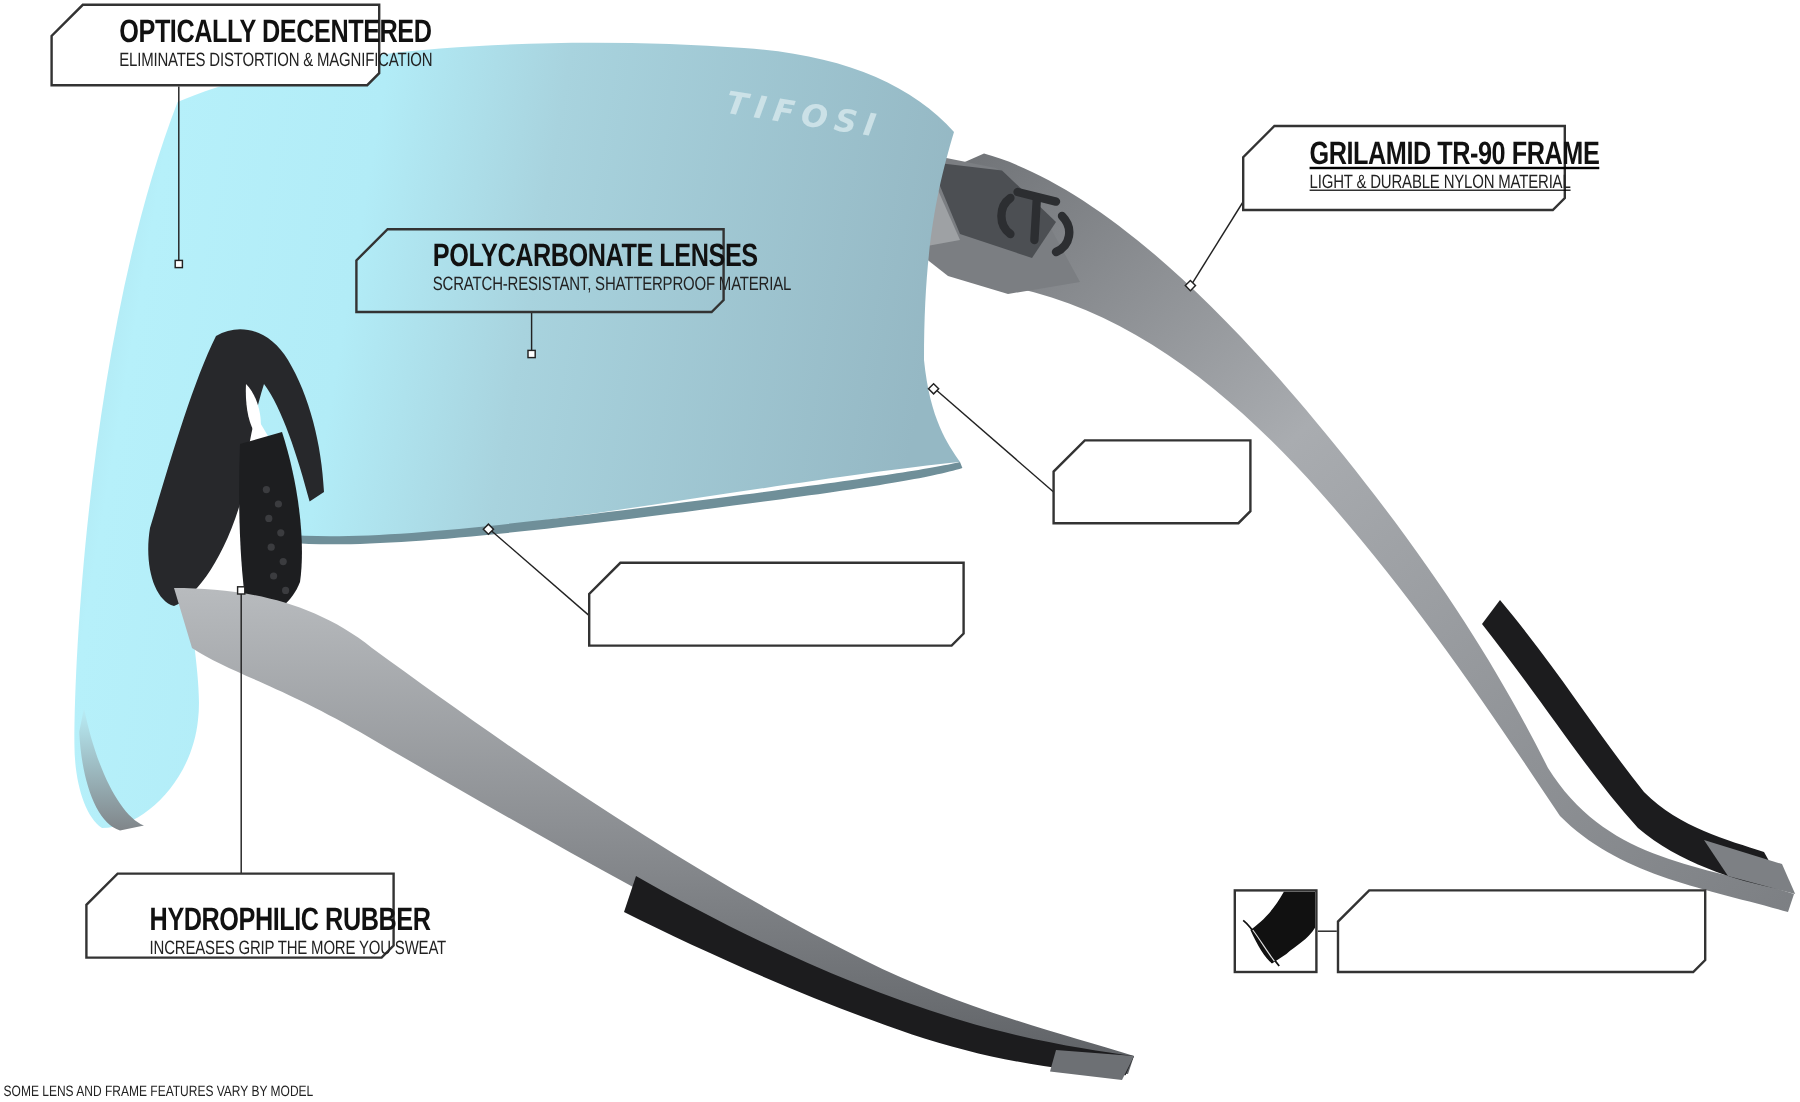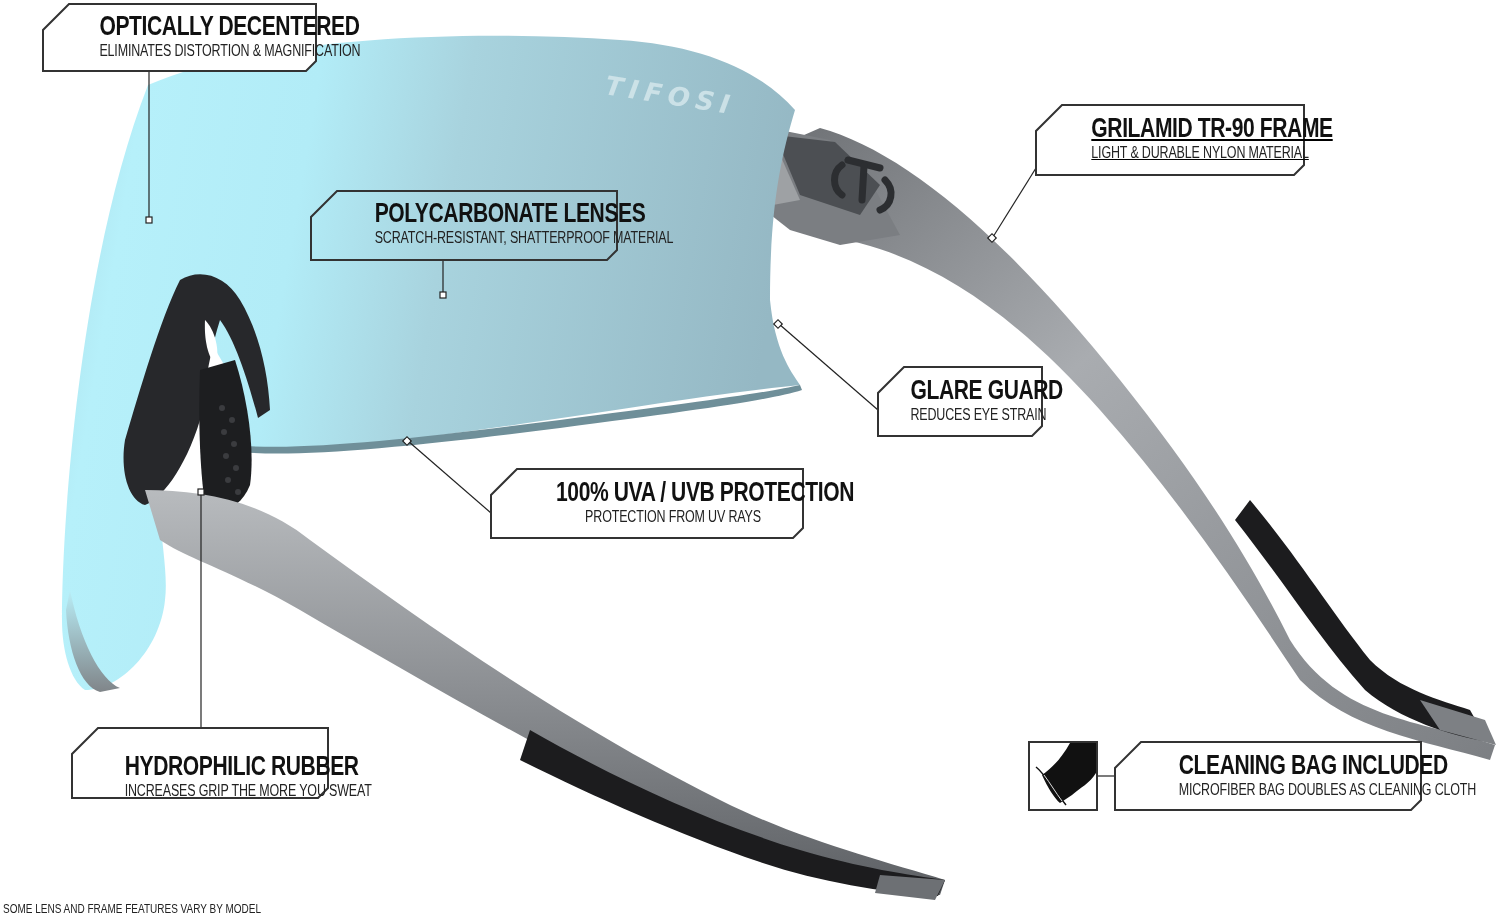--- a/index.html
+++ b/index.html
@@ -1,19 +1,19 @@
 <!DOCTYPE html>
 <html><head>
 <meta charset="utf-8">
 <style>
   html, body { margin: 0; padding: 0; background: #ffffff; }
   body { width: 1500px; height: 918px; position: relative; overflow: hidden;
          font-family: "Liberation Sans", "DejaVu Sans", sans-serif; }
   #art { position: absolute; left: 0; top: 0; width: 1500px; height: 918px; }
-  .callout { position: absolute; box-sizing: border-box; text-align: center; }
+  .callout { position: absolute; box-sizing: border-box; text-align: right; }
   .callout svg.frame { position: absolute; left: 0; top: 0; overflow: visible; }
   .callout .txt { position: relative; padding: 0 14px 0 0; }
   .callout .title { font-family: "Liberation Sans", sans-serif; font-weight: bold;
                     color: #111; letter-spacing: -0.5px; white-space: nowrap;
                     transform: scaleX(0.78); transform-origin: right center; display: block; }
   .callout .sub { font-family: "Liberation Sans", sans-serif; color: #222;
                   white-space: nowrap; transform: scaleX(0.78); transform-origin: right center;
                   display: block; letter-spacing: -0.2px; }
   .footnote { position: absolute; left: 3px; top: 902px; font-size: 12.5px; color: #222;
               font-family: "Liberation Sans", sans-serif; transform: scaleX(0.8);
@@ -116,21 +116,21 @@
 <div class="callout" style="left:42px; top:3px; width:275px; height:69px;">
   <svg class="frame" width="275" height="69">
     <path d="M27 1 L274 1 L274 58 L264 68 L1 68 L1 27 Z" fill="#fff" stroke="#333" stroke-width="2"></path>
   </svg>
   <div class="txt" style="padding-top:8px;">
     <span class="title" style="font-size:27px; line-height:30px;">OPTICALLY DECENTERED</span>
     <span class="sub" style="font-size:16px; line-height:20px;">ELIMINATES DISTORTION &amp; MAGNIFICATION</span>
   </div>
 </div>
 
-<div class="callout" style="left:310px; top:190px; width:308px; height:83px;">
+<div class="callout" style="left:296px; top:190px; width:308px; height:83px;">
   <svg class="frame" width="308" height="71">
     <path d="M27 1 L307 1 L307 60 L297 70 L1 70 L1 27 Z" fill="none" stroke="#333" stroke-width="2"></path>
   </svg>
   <div class="txt" style="padding-top:8px;">
     <span class="title" style="font-size:27px; line-height:30px;">POLYCARBONATE LENSES</span>
     <span class="sub" style="font-size:16px; line-height:20px;">SCRATCH-RESISTANT, SHATTERPROOF MATERIAL</span>
   </div>
 </div>
 
 <div class="callout" style="left:1035px; top:104px; width:270px; height:72px;text-decoration:underline;">
@@ -140,34 +140,26 @@
   <div class="txt" style="padding-top:9px;">
     <span class="title" style="font-size:27px; line-height:30px;">GRILAMID TR-90 FRAME</span>
     <span class="sub" style="font-size:16px; line-height:20px;">LIGHT &amp; DURABLE NYLON MATERIAL</span>
   </div>
 </div>
 
 <div class="callout" style="left:877px; top:366px; width:166px; height:71px;">
   <svg class="frame" width="166" height="71">
     <path d="M27 1 L165 1 L165 60 L155 70 L1 70 L1 27 Z" fill="#fff" stroke="#333" stroke-width="2"></path>
   </svg>
-  <div class="txt" style="padding-top:9px;">
-    <span class="title" style="font-size:27px; line-height:30px;">GLARE GUARD</span>
-    <span class="sub" style="font-size:16px; line-height:20px;">REDUCES EYE STRAIN</span>
-  </div>
 </div>
 
 <div class="callout" style="left:490px; top:468px; width:314px; height:71px;">
   <svg class="frame" width="314" height="71">
     <path d="M27 1 L313 1 L313 60 L303 70 L1 70 L1 27 Z" fill="#fff" stroke="#333" stroke-width="2"></path>
   </svg>
-  <div class="txt" style="padding-top:9px;">
-    <span class="title" style="font-size:27px; line-height:30px;">100% UVA / UVB PROTECTION</span>
-    <span class="sub" style="font-size:16px; line-height:20px;">PROTECTION FROM UV RAYS</span>
-  </div>
 </div>
 
 <div class="callout" style="left:71px; top:727px; width:258px; height:72px;">
   <svg class="frame" width="258" height="72">
     <path d="M27 1 L257 1 L257 61 L247 71 L1 71 L1 27 Z" fill="#fff" stroke="#333" stroke-width="2"></path>
   </svg>
   <div class="txt" style="padding-top:24px;">
     <span class="title" style="font-size:27px; line-height:30px;">HYDROPHILIC RUBBER</span>
     <span class="sub" style="font-size:16px; line-height:20px;">INCREASES GRIP THE MORE YOU SWEAT</span>
   </div>
@@ -178,19 +170,15 @@
     <path d="M40 0 L66 0 L66 30 C 60 40 50 45 42 52 L 30 60 C 24 55 18 45 12 32 C 20 26 30 18 40 0 Z" fill="#111"></path>
     <path d="M6 24 C 14 30 20 42 36 62" stroke="#111" stroke-width="1.5" fill="none"></path>
     <path d="M14 32 C 20 40 26 50 32 58" stroke="#ddd" stroke-width="1" fill="none"></path>
   </svg>
 </div>
 
 <div class="callout" style="left:1114px; top:741px; width:308px; height:70px;">
   <svg class="frame" width="308" height="70">
     <path d="M27 1 L307 1 L307 59 L297 69 L1 69 L1 27 Z" fill="#fff" stroke="#333" stroke-width="2"></path>
   </svg>
-  <div class="txt" style="padding-top:9px;">
-    <span class="title" style="font-size:27px; line-height:30px;">CLEANING BAG INCLUDED</span>
-    <span class="sub" style="font-size:16px; line-height:20px;">MICROFIBER BAG DOUBLES AS CLEANING CLOTH</span>
-  </div>
 </div>
 
 <div class="footnote">SOME LENS AND FRAME FEATURES VARY BY MODEL</div>
 
 </body></html>

